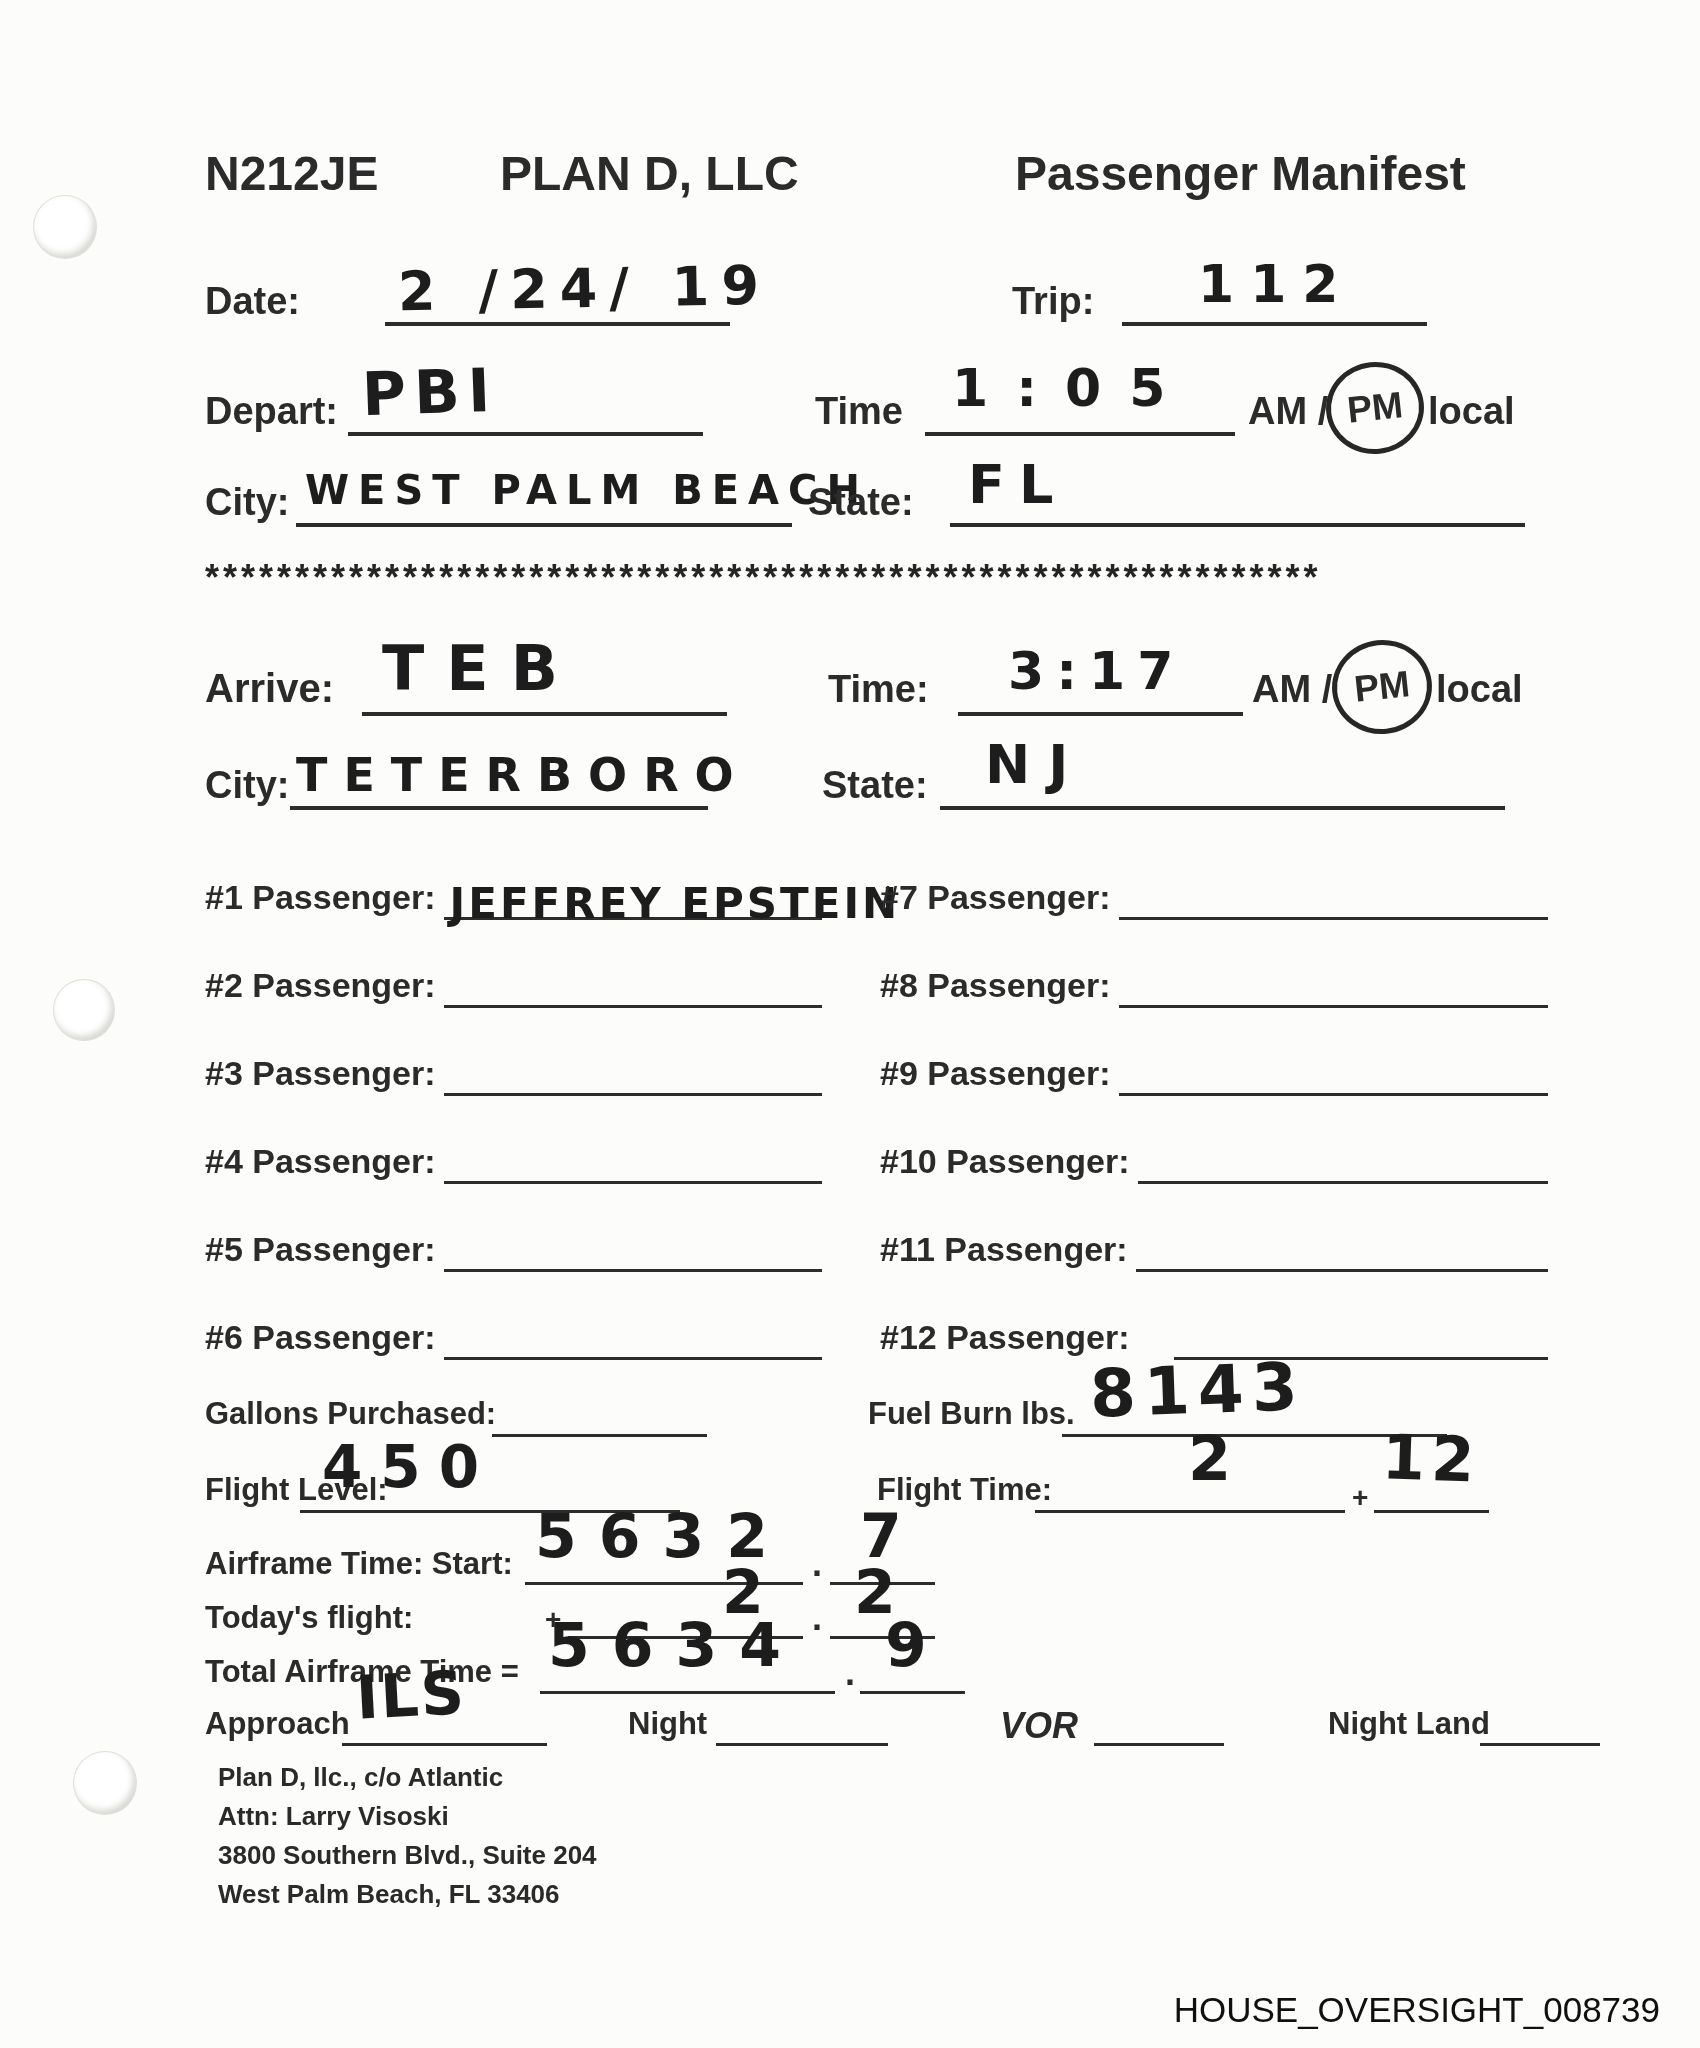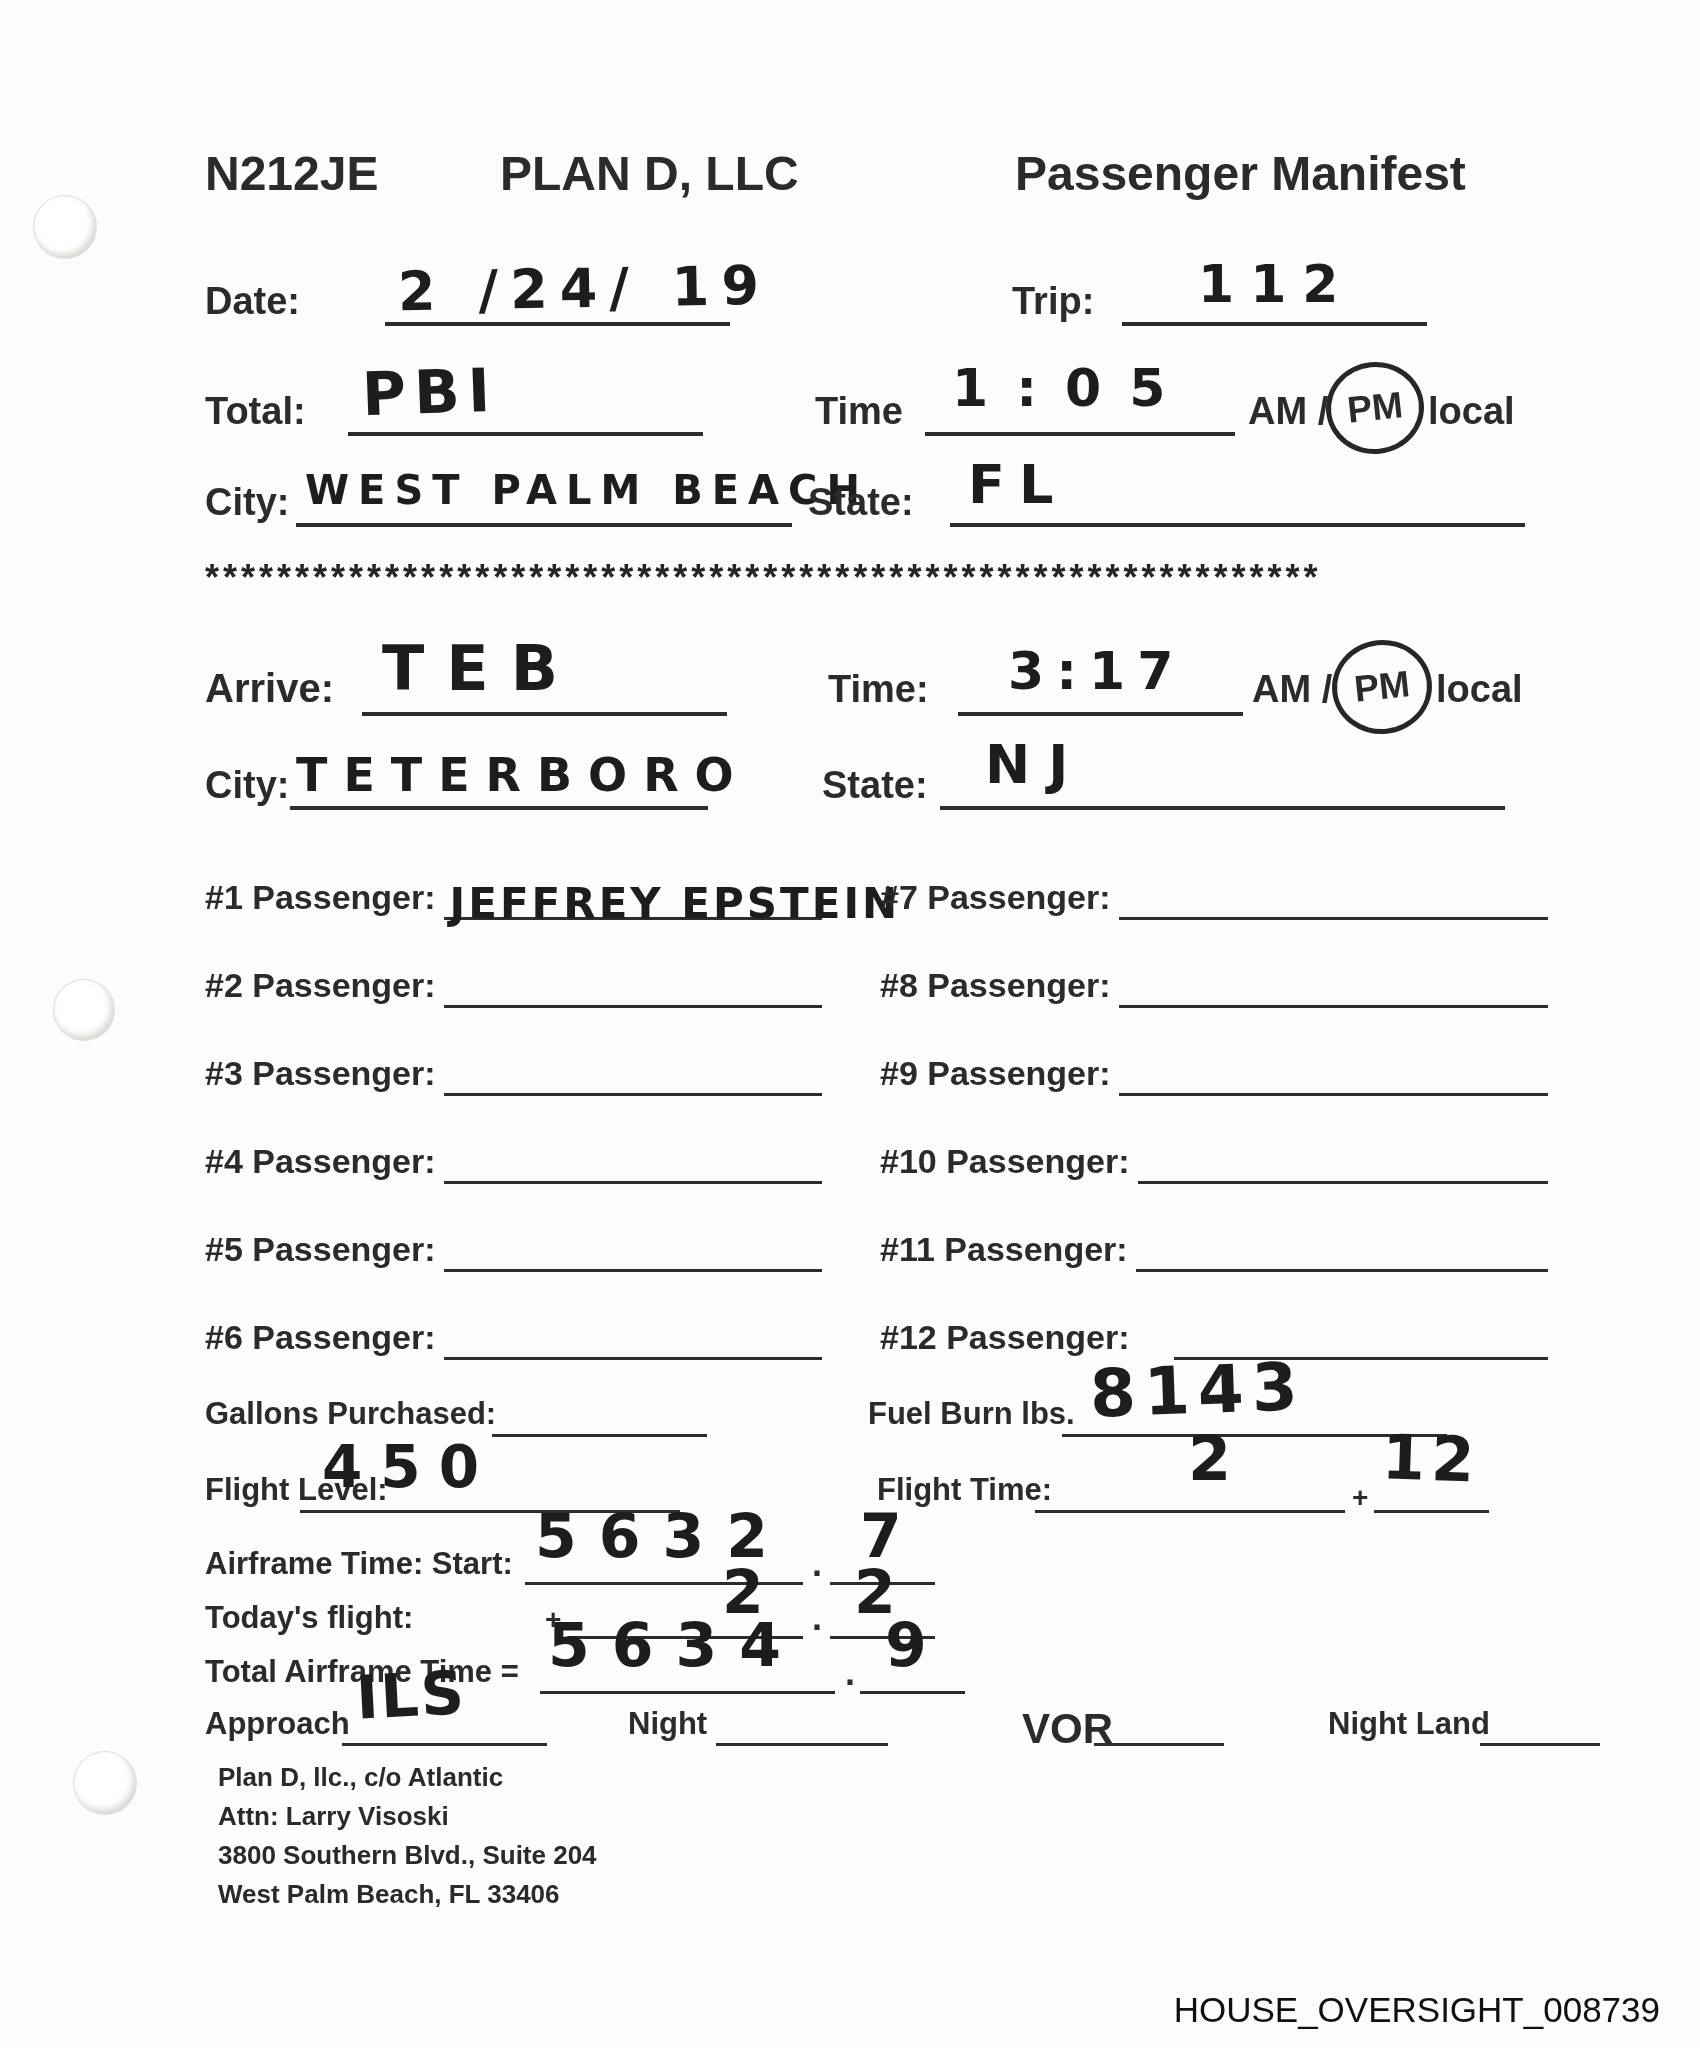--- a/index.html
+++ b/index.html
@@ -41,21 +41,21 @@
   <span class="lbl" style="left:500px;top:150px;font-size:48px;">PLAN D, LLC</span>
   <span class="lbl" style="left:1015px;top:150px;font-size:48px;">Passenger Manifest</span>
 
   <span class="lbl" style="left:205px;top:282px;font-size:38px;">Date:</span>
   <div class="uline" style="left:385px;top:322px;width:345px;"></div>
   <span class="hand" style="left:398px;top:262px;font-size:54px;letter-spacing:12px;transform:rotate(-1deg);">2 /24/ 19</span>
   <span class="lbl" style="left:1012px;top:282px;font-size:38px;">Trip:</span>
   <div class="uline" style="left:1122px;top:322px;width:305px;"></div>
   <span class="hand" style="left:1198px;top:258px;font-size:52px;letter-spacing:16px;">112</span>
 
-  <span class="lbl" style="left:205px;top:392px;font-size:38px;">Total:</span>
+  <span class="lbl" style="left:205px;top:392px;font-size:38px;">Depart:</span>
   <div class="uline" style="left:348px;top:432px;width:355px;"></div>
   <span class="hand" style="left:362px;top:362px;font-size:60px;letter-spacing:8px;transform:rotate(-2deg);">PBI</span>
   <span class="lbl" style="left:815px;top:392px;font-size:38px;">Time</span>
   <div class="uline" style="left:925px;top:432px;width:310px;"></div>
   <span class="hand" style="left:952px;top:362px;font-size:52px;letter-spacing:28px;">1:05</span>
   <span class="lbl" style="left:1248px;top:392px;font-size:38px;">AM /</span>
   <span class="pmcircle" style="left:1326px;top:362px;width:88px;height:82px;">PM</span>
   <span class="lbl" style="left:1428px;top:392px;font-size:38px;">local</span>
 
   <span class="lbl" style="left:205px;top:483px;font-size:38px;">City:</span>
@@ -194,21 +194,21 @@
   <span class="hand" style="left:548px;top:1615px;font-size:60px;letter-spacing:22px;">5634</span>
   <span class="lbl" style="left:845px;top:1655px;font-size:36px;">.</span>
   <div class="uline" style="left:860px;top:1691px;width:105px;border-bottom-width:3px;"></div>
   <span class="hand" style="left:885px;top:1615px;font-size:60px;">9</span>
 
   <span class="lbl" style="left:205px;top:1708px;font-size:31px;">Approach</span>
   <div class="uline" style="left:342px;top:1743px;width:205px;border-bottom-width:3px;"></div>
   <span class="hand" style="left:356px;top:1665px;font-size:60px;letter-spacing:2px;transform:rotate(-3deg);">ILS</span>
   <span class="lbl" style="left:628px;top:1708px;font-size:31px;">Night</span>
   <div class="uline" style="left:716px;top:1743px;width:172px;border-bottom-width:3px;"></div>
-  <span class="lbl" style="left:1022px;top:1708px;font-size:42px;">VOR</span>
+  <span class="lbl" style="left:1000px;top:1708px;font-size:36px;font-style:italic;">VOR</span>
   <div class="uline" style="left:1094px;top:1743px;width:130px;border-bottom-width:3px;"></div>
   <span class="lbl" style="left:1328px;top:1708px;font-size:31px;">Night Land</span>
   <div class="uline" style="left:1480px;top:1743px;width:120px;border-bottom-width:3px;"></div>
 
   <div class="addr" style="left:218px;top:1758px;">
     <div>Plan D, llc., c/o Atlantic</div>
     <div>Attn: Larry Visoski</div>
     <div>3800 Southern Blvd., Suite 204</div>
     <div>West Palm Beach, FL 33406</div>
   </div>

